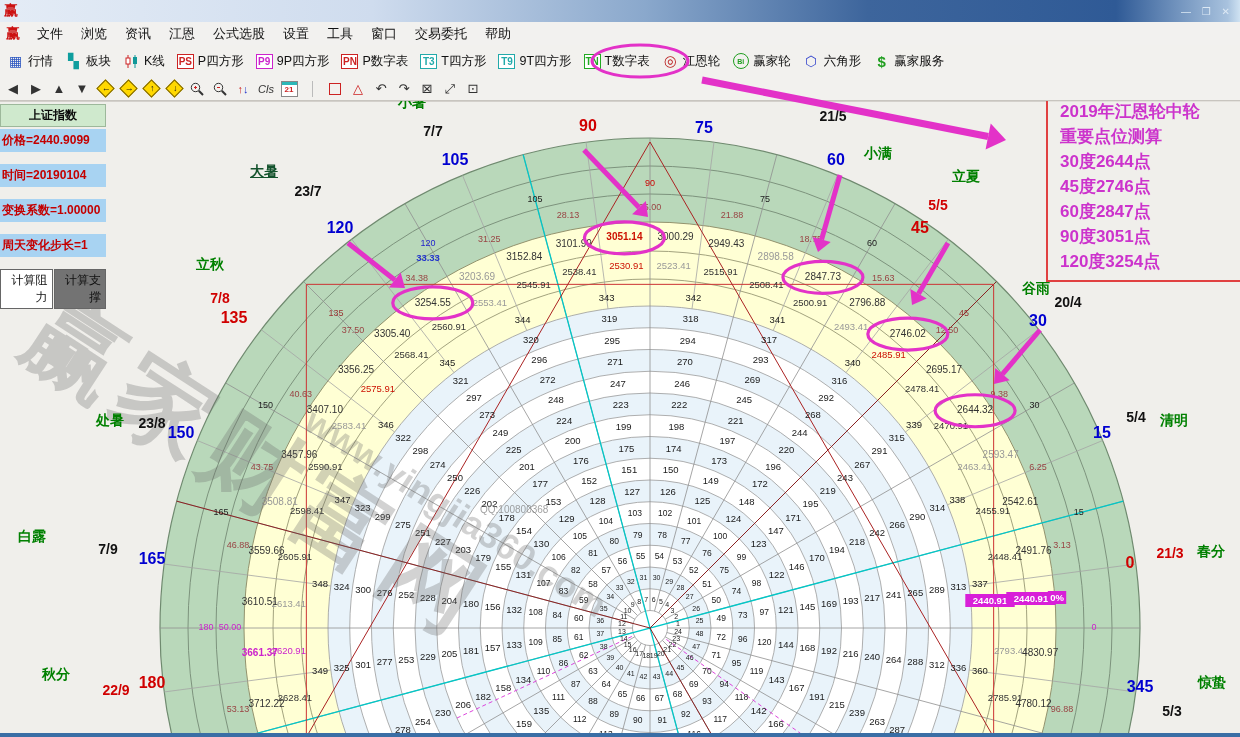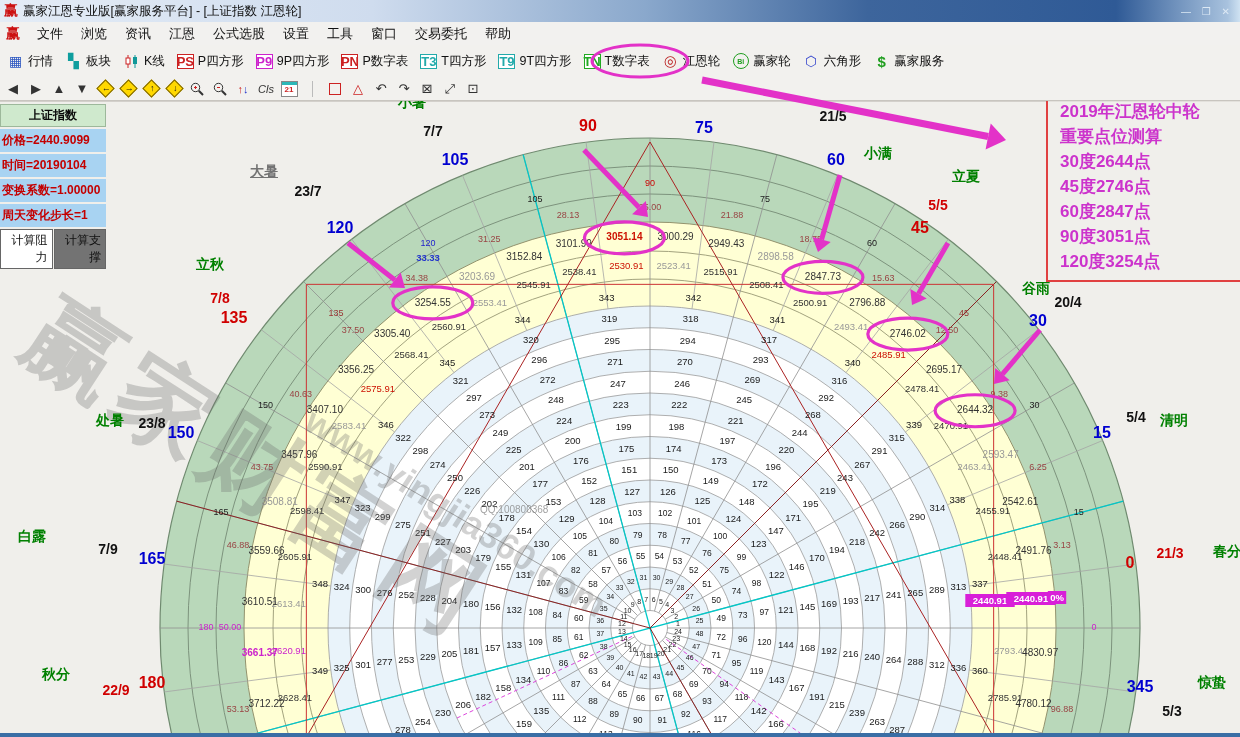--- a/index.html
+++ b/index.html
@@ -24,37 +24,37 @@
   #titlebar .ctrls{margin-left:auto;margin-right:6px;color:#dce8f4;font-size:10px;letter-spacing:4px;}
   #menubar{position:absolute;left:0;top:22px;width:1240px;height:23px;z-index:10;
     background:#f2f1ef;border-bottom:1px solid #dddad5;display:flex;align-items:center;font-size:13px;color:#111;}
   #menubar .logo{color:#cc1111;font-weight:bold;font-size:14px;margin:0 8px 0 6px;}
   .menu-item{padding:10px 9px;cursor:default;}
   #toolbar1{position:absolute;left:0;top:45px;width:1240px;height:32px;z-index:10;
     background:#f2f1ee;border-bottom:1px solid #d9d6d0;display:flex;align-items:center;font-size:12.5px;color:#111;}
   .tb1-item{display:flex;align-items:center;gap:4px;padding:3px 5px;margin-left:2px;}
   .tbicon{display:inline-flex;align-items:center;justify-content:center;width:17px;height:15px;font-weight:bold;}
   .lbox{display:inline-flex;align-items:center;justify-content:center;width:15px;height:13px;
-        border:1px solid currentColor;font-size:13px;font-weight:bold;background:#fff;}
+        border:1px solid currentColor;font-size:10px;font-weight:bold;background:#fff;}
   #toolbar2{position:absolute;left:0;top:77px;width:1240px;height:23px;z-index:10;
     background:#f2f1ee;border-bottom:1px solid #c8c5bf;display:flex;align-items:center;color:#333;}
   .tb2-item{display:inline-flex;align-items:center;justify-content:center;min-width:20px;height:19px;margin-left:3px;font-size:13px;}
   .dia{position:relative;width:11px;height:11px;background:#ffd800;border:1px solid #7a6200;transform:rotate(45deg);display:inline-block;}
   .dia span{position:absolute;left:0;top:-1px;width:11px;height:11px;transform:rotate(-45deg);
             font-size:9px;color:#1a1a1a;font-weight:bold;display:flex;align-items:center;justify-content:center;}
   .sq10{width:10px;height:10px;border:1.5px solid #cc2222;display:inline-block;background:transparent;}
   .cal{position:relative;width:15px;height:14px;border:1px solid #888;background:#fff;display:inline-block;}
   .cal i{position:absolute;left:0;top:0;width:100%;height:3px;background:#2bb8b8;}
   .cal b{position:absolute;left:0;top:3px;width:100%;text-align:center;font-size:8px;color:#cc2222;font-style:normal;}
   .vsep{width:1px;height:16px;background:#bbb;margin:0 5px;display:inline-block;}
   
   #info-panel{position:absolute;left:0;top:104px;width:106px;z-index:6;font-size:12px;}
   #info-title{background:#cfe9cd;border:1px solid #9db89b;text-align:center;color:#0a0a0a;
               font-weight:bold;padding:2px 0;margin-bottom:2px;}
-  .info-row{background:#a8d3f2;color:#c40000;padding:3px 1px 3px 2px;margin-bottom:2px;
+  .info-row{background:#a8d3f2;color:#c40000;padding:3px 1px 3px 2px;margin-bottom:12px;
             white-space:nowrap;overflow:hidden;font-weight:bold;}
   #info-btns{display:flex;}
   .info-btn{flex:1;text-align:right;border:1px solid #666;padding:2px 4px;background:#fff;color:#111;cursor:default;}
   .info-btn.green{background:#737373;margin-left:1px;}
   
   #anno-box{position:absolute;left:1046px;top:89px;width:186px;z-index:4;
             border:2px solid #e04040;background:rgba(240,239,235,0.55);padding:8px 6px 6px 12px;}
   .anno-line{color:#cc33cc;font-size:17px;font-weight:bold;line-height:25px;white-space:nowrap;}
   #overlay-svg{position:absolute;left:0;top:0;z-index:20;pointer-events:none;}
   #bottom-strip{position:absolute;left:0;top:733px;width:1240px;height:4px;background:#3a6ea5;z-index:11;}
@@ -685,21 +685,21 @@
 <div class="wm-site">www.yingjia360.com</div>
 <div class="wm-qq">QQ:100800368</div>
 
 <div id="labels-layer">
     <span class="wlabel" style="left: 412px; top: 103px; color: rgb(0, 128, 0); font-size: 14px;">小暑</span>
     <span class="wlabel" style="left: 433px; top: 131px; color: rgb(17, 17, 17); font-size: 14px;">7/7</span>
     <span class="wlabel" style="left: 588px; top: 126px; color: rgb(208, 0, 0); font-size: 16px;">90</span>
     <span class="wlabel" style="left: 704px; top: 128px; color: rgb(0, 0, 208); font-size: 16px;">75</span>
     <span class="wlabel" style="left: 833px; top: 116px; color: rgb(17, 17, 17); font-size: 14px;">21/5</span>
     <span class="wlabel" style="left: 878px; top: 106px; color: rgb(0, 128, 0); font-size: 14px; margin-top: 48px;">小满</span>
-    <span class="wlabel" style="left: 264px; top: 172px; color: #737373; font-size: 14px; text-decoration: underline;">大暑</span>
+    <span class="wlabel" style="left: 264px; top: 172px; color: #14532d; font-size: 14px; text-decoration: underline;">大暑</span>
     <span class="wlabel" style="left: 308px; top: 191px; color: rgb(17, 17, 17); font-size: 14px;">23/7</span>
     <span class="wlabel" style="left: 455px; top: 160px; color: rgb(0, 0, 208); font-size: 16px;">105</span>
     <span class="wlabel" style="left: 836px; top: 160px; color: rgb(0, 0, 208); font-size: 16px;">60</span>
     <span class="wlabel" style="left: 966px; top: 177px; color: rgb(0, 128, 0); font-size: 14px;">立夏</span>
     <span class="wlabel" style="left: 938px; top: 205px; color: rgb(208, 0, 0); font-size: 14px;">5/5</span>
     <span class="wlabel" style="left: 920px; top: 228px; color: rgb(208, 0, 0); font-size: 16px;">45</span>
     <span class="wlabel" style="left: 340px; top: 228px; color: rgb(0, 0, 208); font-size: 16px;">120</span>
     <span class="wlabel" style="left: 210px; top: 265px; color: rgb(0, 128, 0); font-size: 14px;">立秋</span>
     <span class="wlabel" style="left: 220px; top: 298px; color: rgb(208, 0, 0); font-size: 14px;">7/8</span>
     <span class="wlabel" style="left: 234px; top: 318px; color: rgb(208, 0, 0); font-size: 16px;">135</span>
@@ -710,32 +710,31 @@
     <span class="wlabel" style="left: 152px; top: 423px; color: rgb(17, 17, 17); font-size: 14px;">23/8</span>
     <span class="wlabel" style="left: 181px; top: 433px; color: rgb(0, 0, 208); font-size: 16px;">150</span>
     <span class="wlabel" style="left: 1136px; top: 417px; color: rgb(17, 17, 17); font-size: 14px;">5/4</span>
     <span class="wlabel" style="left: 1102px; top: 433px; color: rgb(0, 0, 208); font-size: 16px;">15</span>
     <span class="wlabel" style="left: 1174px; top: 421px; color: rgb(0, 128, 0); font-size: 14px;">清明</span>
     <span class="wlabel" style="left: 32px; top: 537px; color: rgb(0, 128, 0); font-size: 14px;">白露</span>
     <span class="wlabel" style="left: 108px; top: 549px; color: rgb(17, 17, 17); font-size: 14px;">7/9</span>
     <span class="wlabel" style="left: 152px; top: 559px; color: rgb(0, 0, 208); font-size: 16px;">165</span>
     <span class="wlabel" style="left: 1130px; top: 563px; color: rgb(208, 0, 0); font-size: 16px;">0</span>
     <span class="wlabel" style="left: 1170px; top: 553px; color: rgb(208, 0, 0); font-size: 14px;">21/3</span>
-    <span class="wlabel" style="left: 1211px; top: 552px; color: rgb(0, 128, 0); font-size: 14px; margin-left: 16px;">春分</span>
+    <span class="wlabel" style="left: 1211px; top: 552px; color: rgb(0, 128, 0); font-size: 14px;">春分</span>
     <span class="wlabel" style="left: 56px; top: 675px; color: rgb(0, 128, 0); font-size: 14px;">秋分</span>
     <span class="wlabel" style="left: 116px; top: 690px; color: rgb(208, 0, 0); font-size: 14px;">22/9</span>
     <span class="wlabel" style="left: 152px; top: 683px; color: rgb(208, 0, 0); font-size: 16px;">180</span>
     <span class="wlabel" style="left: 1140px; top: 687px; color: rgb(0, 0, 208); font-size: 16px;">345</span>
     <span class="wlabel" style="left: 1172px; top: 711px; color: rgb(17, 17, 17); font-size: 14px;">5/3</span>
     <span class="wlabel" style="left: 1212px; top: 683px; color: rgb(0, 128, 0); font-size: 14px;">惊蛰</span>
   </div>
 
 <div id="titlebar">
   <span class="logo">赢</span>
-  <span>赢家江恩专业版[赢家服务平台] - [上证指数 江恩轮]</span>
   <span class="ctrls">— ❐ ✕</span>
 </div>
 
 <div id="menubar">
   <span class="logo">赢</span>
 <span class="menu-item">文件</span>
     <span class="menu-item">浏览</span>
     <span class="menu-item">资讯</span>
     <span class="menu-item">江恩</span>
     <span class="menu-item">公式选股</span>

